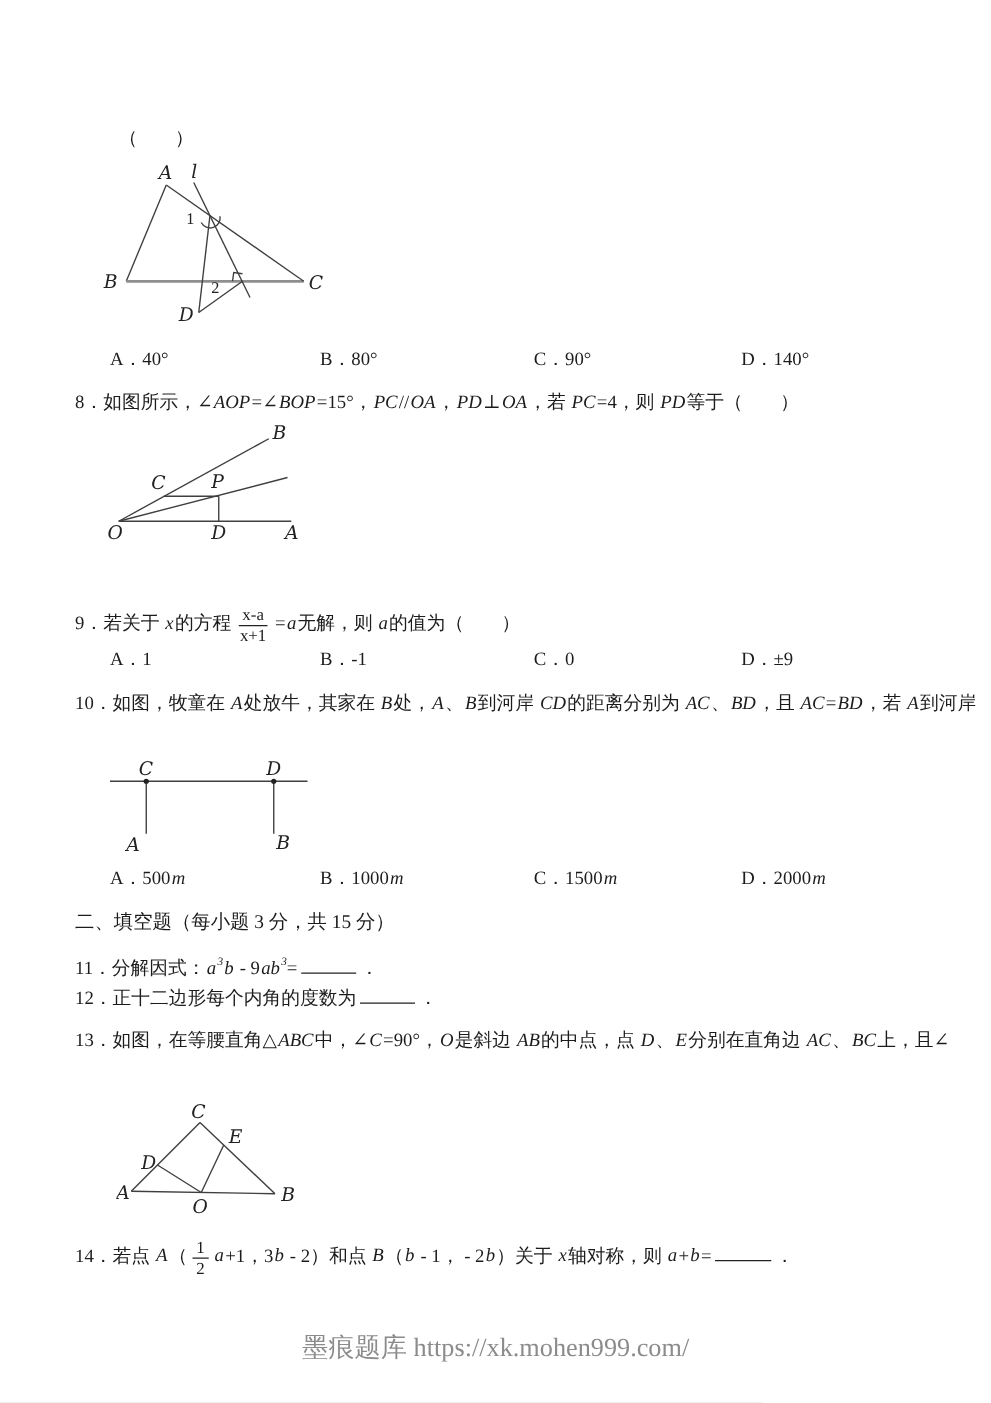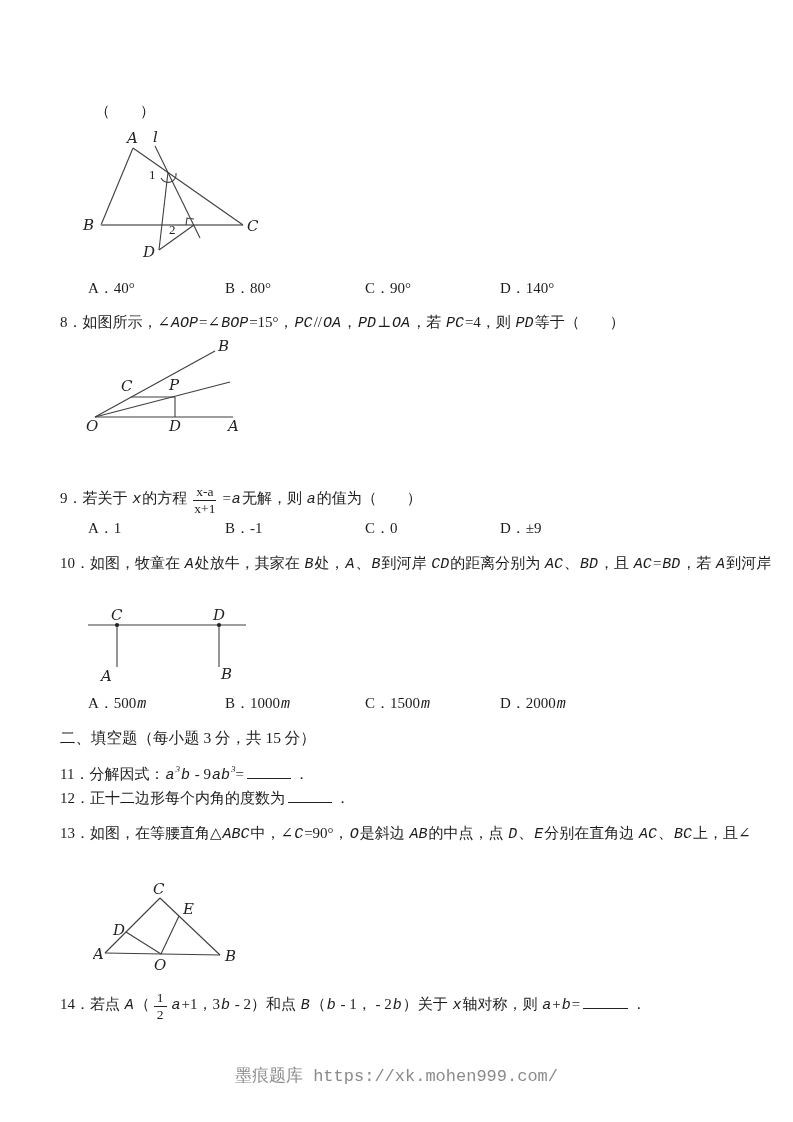--- a/index.html
+++ b/index.html
@@ -7,46 +7,46 @@
     position:relative; width:793px; height:1122px; margin:0 auto;
     background:#ffffff; overflow:hidden;
     font-family:"Liberation Serif","DejaVu Serif",serif;
     color:#1c1c1c;
   }
   .line {
     position:absolute; font-size:15px; line-height:20px; white-space:nowrap;
   }
   .heading { font-weight:normal; font-size:15.5px; }
   .seg-n { font-style:normal; }
-  .seg-i { font-style:italic; font-family:Liberation Mono, monospace; padding:0 1px; }
+  .seg-i { font-style:italic; font-family:Liberation Serif, serif; padding:0 1px; }
   .seg-sup { font-style:italic; font-size:9px; vertical-align:7px; }
   .blank {
     display:inline-block; width:44px; height:14px;
     border-bottom:1px solid #222; margin:0 3px; vertical-align:baseline;
   }
   .frac {
     display:inline-flex; flex-direction:column; align-items:center;
     vertical-align:middle; margin:0 4px; line-height:1.15; font-size:13.5px;
   }
   .frac .fn { border-bottom:1px solid #222; padding:0 3px; }
   .frac .fd { padding:0 3px; }
   .opts {
     position:absolute; display:grid;
     grid-template-columns:137px 140px 135px auto;
-    font-size:15px; line-height:20px; white-space:nowrap;
+    font-size:15px; line-height:20px; white-space:nowrap;gap:31px;
   }
   .fig { position:absolute; }
   .fig line, .fig path, .fig polyline { stroke:#3f3f3f; stroke-width:1.1; fill:none; }
   .fig .thick { stroke:#8f8f8f; stroke-width:2.2; }
   .figlabel { font:italic 15px "DejaVu Serif",serif; fill:#222; }
   .fignum { font:13px "Liberation Serif",serif; fill:#222; }
   .footer {
     position:absolute; left:0; width:100%; text-align:center;
-    font-family:Liberation Mono, monospace;
-    font-size:17px; color:#8b8b8b;
+    font-family:Liberation Serif, serif;
+    font-size:21px; color:#8b8b8b;
   }
 </style>
 </head>
 <body>
 
 <div class="page">
 
   <div class="line" style="left:95px; top:101px">（　　）</div>
 
   <svg class="fig" style="left:78px; top:126px" width="205" height="148" viewBox="0 0 205 148">

